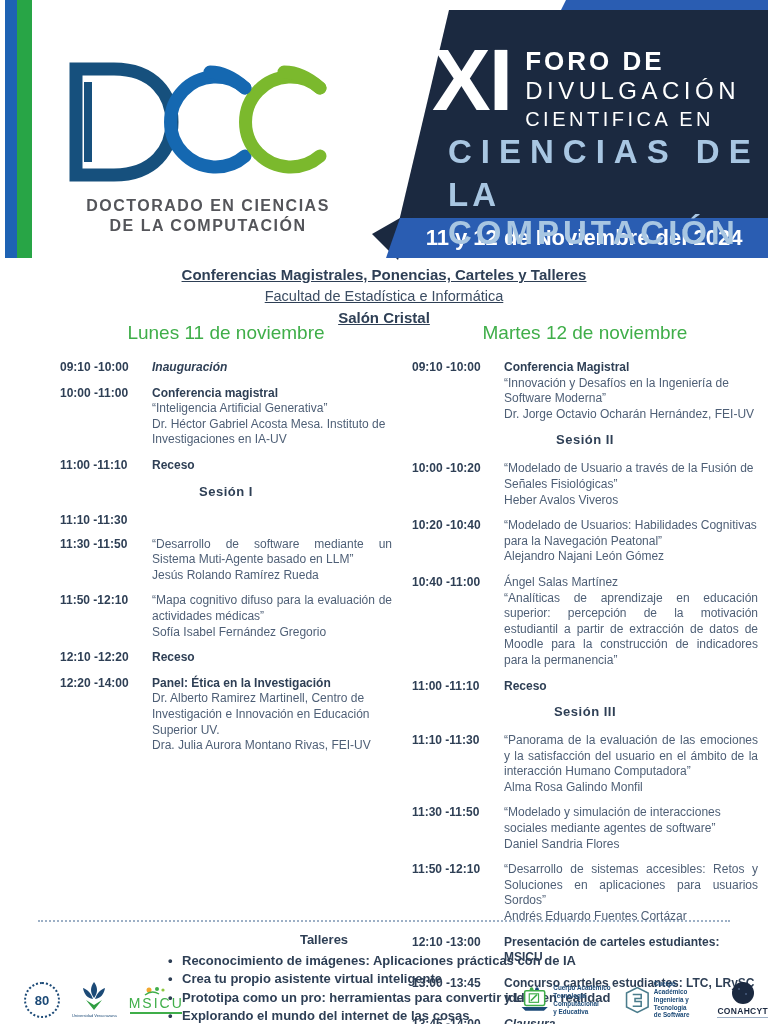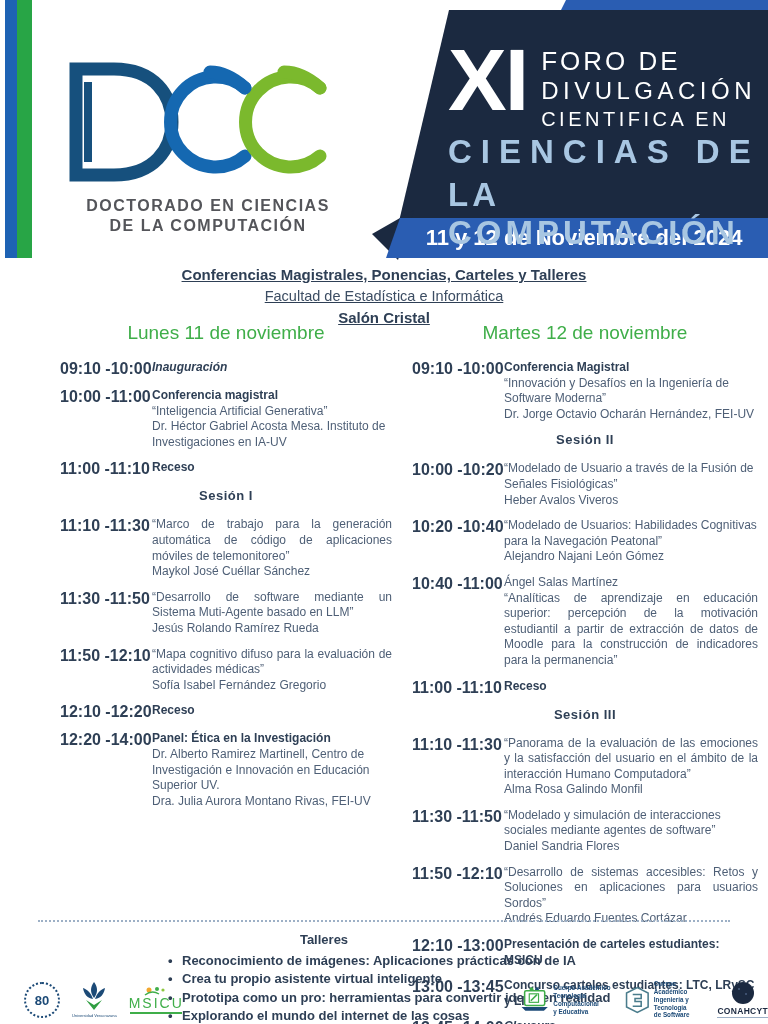--- a/index.html
+++ b/index.html
@@ -19,41 +19,41 @@
     clip-path:polygon(449px 10px, 768px 10px, 768px 234px, 396px 234px); }
   .top-strip { position:absolute; left:0; top:0; width:768px; height:16px; background:#2a5db2;
     clip-path:polygon(566px 0, 768px 0, 768px 16px, 558px 16px); }
   .navy-wedge { position:absolute; left:0; top:0; width:768px; height:264px; background:#1b2940;
     clip-path:polygon(372px 234px, 414px 210px, 398px 260px); }
   .date-bar { position:absolute; left:0; top:218px; width:768px; height:40px; background:#2a5db2;
     clip-path:polygon(400px 0, 768px 0, 768px 40px, 386px 40px); }
   .date-bar span { position:absolute; left:400px; right:0; top:0; line-height:40px; text-align:center;
     color:#ffffff; font-size:22px; font-weight:bold; }
 
-  .edition-row { position:absolute; left:448px; top:38px; display:flex; align-items:flex-start; }
+  .edition-row { position:absolute; left:432px; top:38px; display:flex; align-items:flex-start; }
   .edition { color:#ffffff; font-size:88px; font-weight:800; line-height:0.95; letter-spacing:-2px; }
   .forum-lines { margin-left:14px; margin-top:8px; color:#ffffff; }
-  .forum-lines .l1 { font-size:26px; font-weight:400; letter-spacing:3px; }
+  .forum-lines .l1 { font-size:26px; font-weight:700; letter-spacing:3px; }
   .forum-lines .l2 { font-size:24px; font-weight:400; letter-spacing:4.5px; }
   .forum-lines .l3 { font-size:20px; font-weight:400; letter-spacing:3.5px; margin-top:3px; }
   .subject { position:absolute; left:448px; top:133px; color:#a8c6e2; font-weight:600; }
   .subject .s1 { font-size:33px; letter-spacing:9px; }
   .subject .s2 { font-size:33px; letter-spacing:4px; margin-top:5px; }
 
   
   .intro { position:absolute; left:0; top:266px; width:768px; text-align:center; color:#2e3f55;text-decoration:underline; }
   .intro .i1 { font-size:15px; font-weight:bold; }
   .intro .i2 { font-size:14.5px; margin-top:5px; font-weight:400; color:#3c4d63; }
   .intro .i3 { font-size:15px; font-weight:bold; margin-top:5px; }
   .col { display:flex; flex-direction:column; }
   .col.left  { position:absolute; left:60px;  width:332px; }
   .col.right { position:absolute; left:412px; width:346px; }
   .day-title { text-align:center; color:#3fae49; font-size:19px; font-weight:400; margin-bottom:16px; }
   .item { display:grid; grid-template-columns:80px 1fr; column-gap:12px; margin-bottom:10px; }
-  .item .time { font-size:16px; font-weight:bold; color:#2e3f55; white-space:nowrap; }
+  .item .time { font-size:12px; font-weight:bold; color:#2e3f55; white-space:nowrap; }
   .item .content { font-size:12px; color:#4e5f76; line-height:1.3; }
   .content .ln { margin:0; }
   .content .ln.bold { font-weight:bold; color:#2e3f55; }
   .content .ln.italic { font-weight:bold; font-style:italic; color:#2e3f55; }
   .content .ln.quote { }
   .content .ln.quote-justify { text-align:justify; }
   .session-head { text-align:center; font-size:13px; font-weight:bold; color:#2e3f55; margin:6px 0 14px 0; letter-spacing:0.5px; }
 
   
   .dotted-sep { position:absolute; left:38px; right:38px; top:920px; border-top:2px dotted #9db0c6; }
@@ -149,24 +149,20 @@
         </div>
         <div class="item">
           <div class="time">11:00 -11:10</div>
           <div class="content">
             <div class="ln bold">Receso</div>
           </div>
         </div>
         <div class="session-head">Sesión  I</div>
         <div class="item">
           <div class="time">11:10 -11:30</div>
-          <div class="content">
-            <div class="ln quote-justify">“Marco de trabajo para la generación automática de código de aplicaciones móviles de telemonitoreo”</div>
-            <div class="ln plain">Maykol José Cuéllar Sánchez</div>
-          </div>
         </div>
         <div class="item">
           <div class="time">11:30 -11:50</div>
           <div class="content">
             <div class="ln quote-justify">“Desarrollo de software mediante un Sistema Muti-Agente basado en LLM”</div>
             <div class="ln plain">Jesús Rolando Ramírez Rueda</div>
           </div>
         </div>
         <div class="item">
           <div class="time">11:50 -12:10</div>

